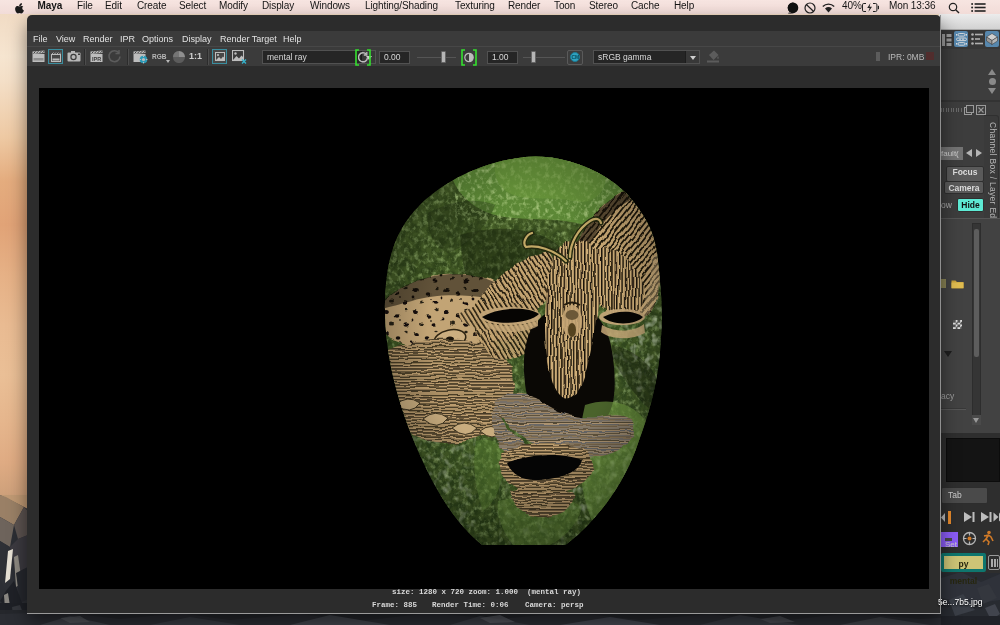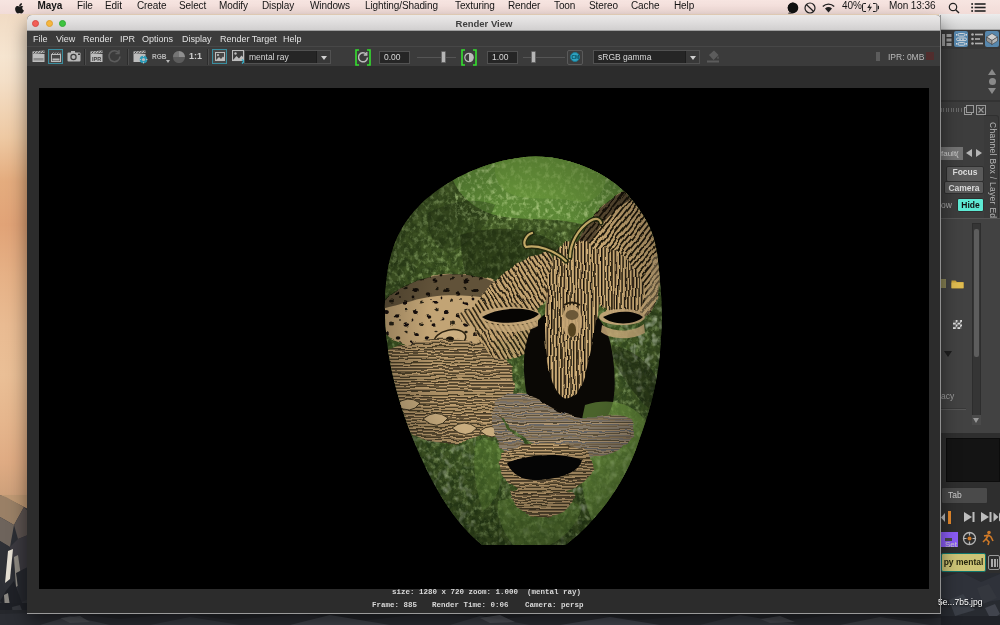--- a/index.html
+++ b/index.html
@@ -277,35 +277,29 @@
       <svg class="abs" style="left:23px;top:98px;" width="15" height="15" viewBox="0 0 15 15">
         <circle cx="7.5" cy="7.5" r="6" fill="none" stroke="#b5b5b5" stroke-width="1.3"></circle>
         <circle cx="7.5" cy="7.5" r="2" fill="#d07a28"></circle>
         <path d="M7.5 1.5 v3 M7.5 10.5 v3 M1.5 7.5 h3 M10.5 7.5 h3" stroke="#b5b5b5" stroke-width="1.2"></path>
       </svg>
       <svg class="abs" style="left:41px;top:97px;" width="15" height="16" viewBox="0 0 15 16">
         <circle cx="9" cy="2.5" r="1.8" fill="#d07a28"></circle>
         <path d="M4 6 L8.5 5 L11 7 L13 11 M8.5 5 L6 9 L9 12 L8 15 M6 9 L3 12" stroke="#d07a28" stroke-width="1.6" fill="none"></path>
       </svg>
 
-      <div class="abs" style="left:2px;top:120px;width:45px;height:19px;background:#cdc476;border:1px solid #0f766e;border-radius:2px;color:#26260f;font-size:8.5px;font-weight:bold;line-height:17px;text-align:center;">py mental</div>
+      <div class="abs" style="left:2px;top:120px;width:45px;height:19px;background:#cdc476;border:3px solid #0f766e;border-radius:2px;color:#26260f;font-size:8.5px;font-weight:bold;line-height:17px;text-align:center;">py mental</div>
       <div class="abs" style="left:49px;top:122px;width:12px;height:15px;border:1px solid #999;border-radius:2px;">
         <div style="position:absolute;left:2px;top:3px;width:7px;height:8px;background:repeating-linear-gradient(90deg,#aaa 0 1.5px,transparent 1.5px 3px);"></div>
       </div>
     </div>
   </div>
 </div>
 
 <div id="rv" class="abs">
-  <div class="title">
-    <div class="tl" style="left:5px; background:#f25f57; border:0.5px solid #d84b44;"></div>
-    <div class="tl" style="left:18.5px; background:#f6b73f; border:0.5px solid #dfa032;"></div>
-    <div class="tl" style="left:32px; background:#3ec440; border:0.5px solid #34ab36;"></div>
-    <div class="t">Render View</div>
-  </div>
   <div class="menu">
     <span style="left:6px;">File</span>
     <span style="left:29px;">View</span>
     <span style="left:56px;">Render</span>
     <span style="left:93px;">IPR</span>
     <span style="left:115px;">Options</span>
     <span style="left:155px;">Display</span>
     <span style="left:193px;">Render Target</span>
     <span style="left:256px;">Help</span>
   </div>
@@ -384,21 +378,21 @@
       </svg>
     </div>
 
     <svg class="ti" style="left:205px;top:3px;" width="15" height="14" viewBox="0 0 15 14">
       <rect x="0.5" y="0.5" width="11" height="10" fill="none" stroke="#bdbdbd" stroke-width="1.1"></rect>
       <circle cx="3.5" cy="3.5" r="1.2" fill="#bdbdbd"></circle>
         <path d="M1 10 L4.5 6 L7 8.5 L9.5 5.5 L11 7 V10 Z" fill="#bdbdbd"></path>
       <path d="M10 9.5 l4 4 M14 9.5 l-4 4" stroke="#35b2cc" stroke-width="1.4"></path>
     </svg>
 
-    <div class="field" style="left:217px;top:3px;width:87px;height:14px;line-height:12px;">mental ray
+    <div class="field" style="left:235px;top:3px;width:114px;height:14px;line-height:12px;">mental ray
       <div style="position:absolute;right:0;top:0;width:14px;height:12px;background:#383838;border-left:1px solid #1d1d1d;">
         <div style="position:absolute;left:3.5px;top:4.5px;width:0;height:0;border-left:3.5px solid transparent;border-right:3.5px solid transparent;border-top:4px solid #cfcfcf;"></div>
       </div>
     </div>
 
     <svg class="ti" style="left:327px;top:1.5px;" width="18" height="17" viewBox="0 0 18 17">
       <path d="M5 1 H2 V16 H5" fill="none" stroke="#35e02f" stroke-width="1.6"></path>
       <path d="M13 1 H16 V16 H13" fill="none" stroke="#35e02f" stroke-width="1.6"></path>
       <path d="M12.5 5.5 A4.5 4.5 0 1 0 13.5 8.5" fill="none" stroke="#bcbcbc" stroke-width="1.5"></path>
       <path d="M12.8 3 v3 h-3" fill="none" stroke="#bcbcbc" stroke-width="1.3"></path>

